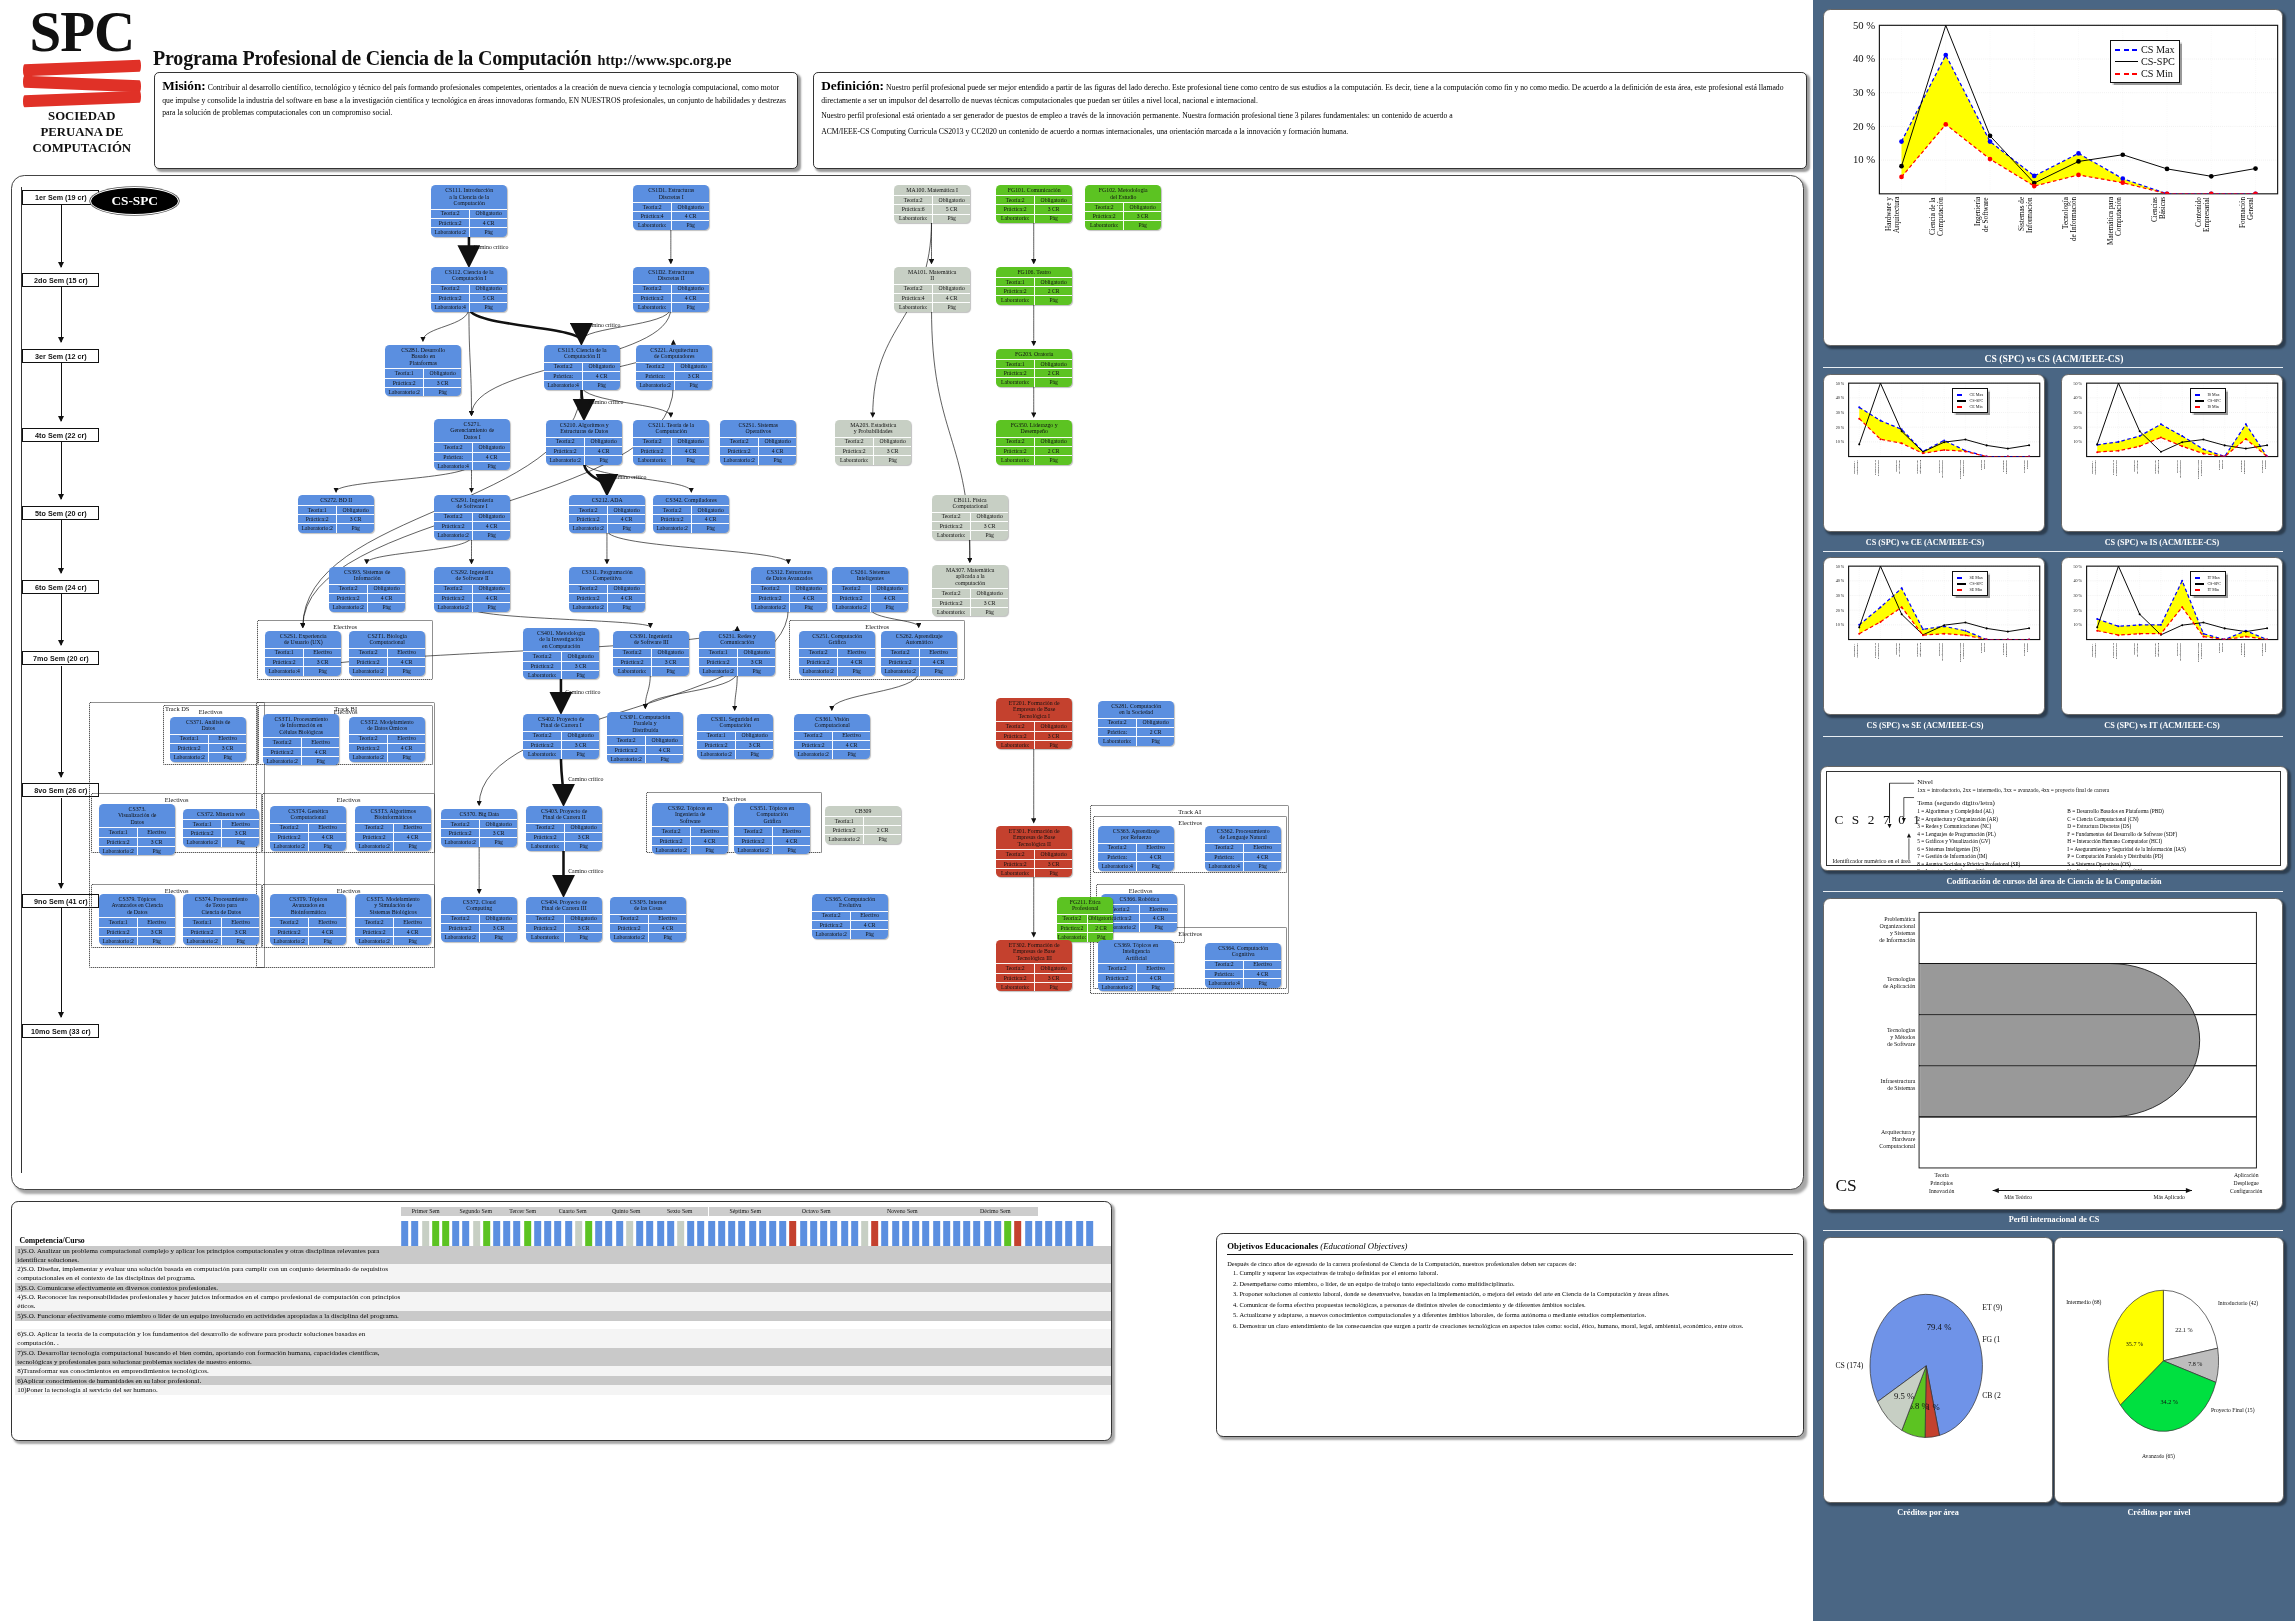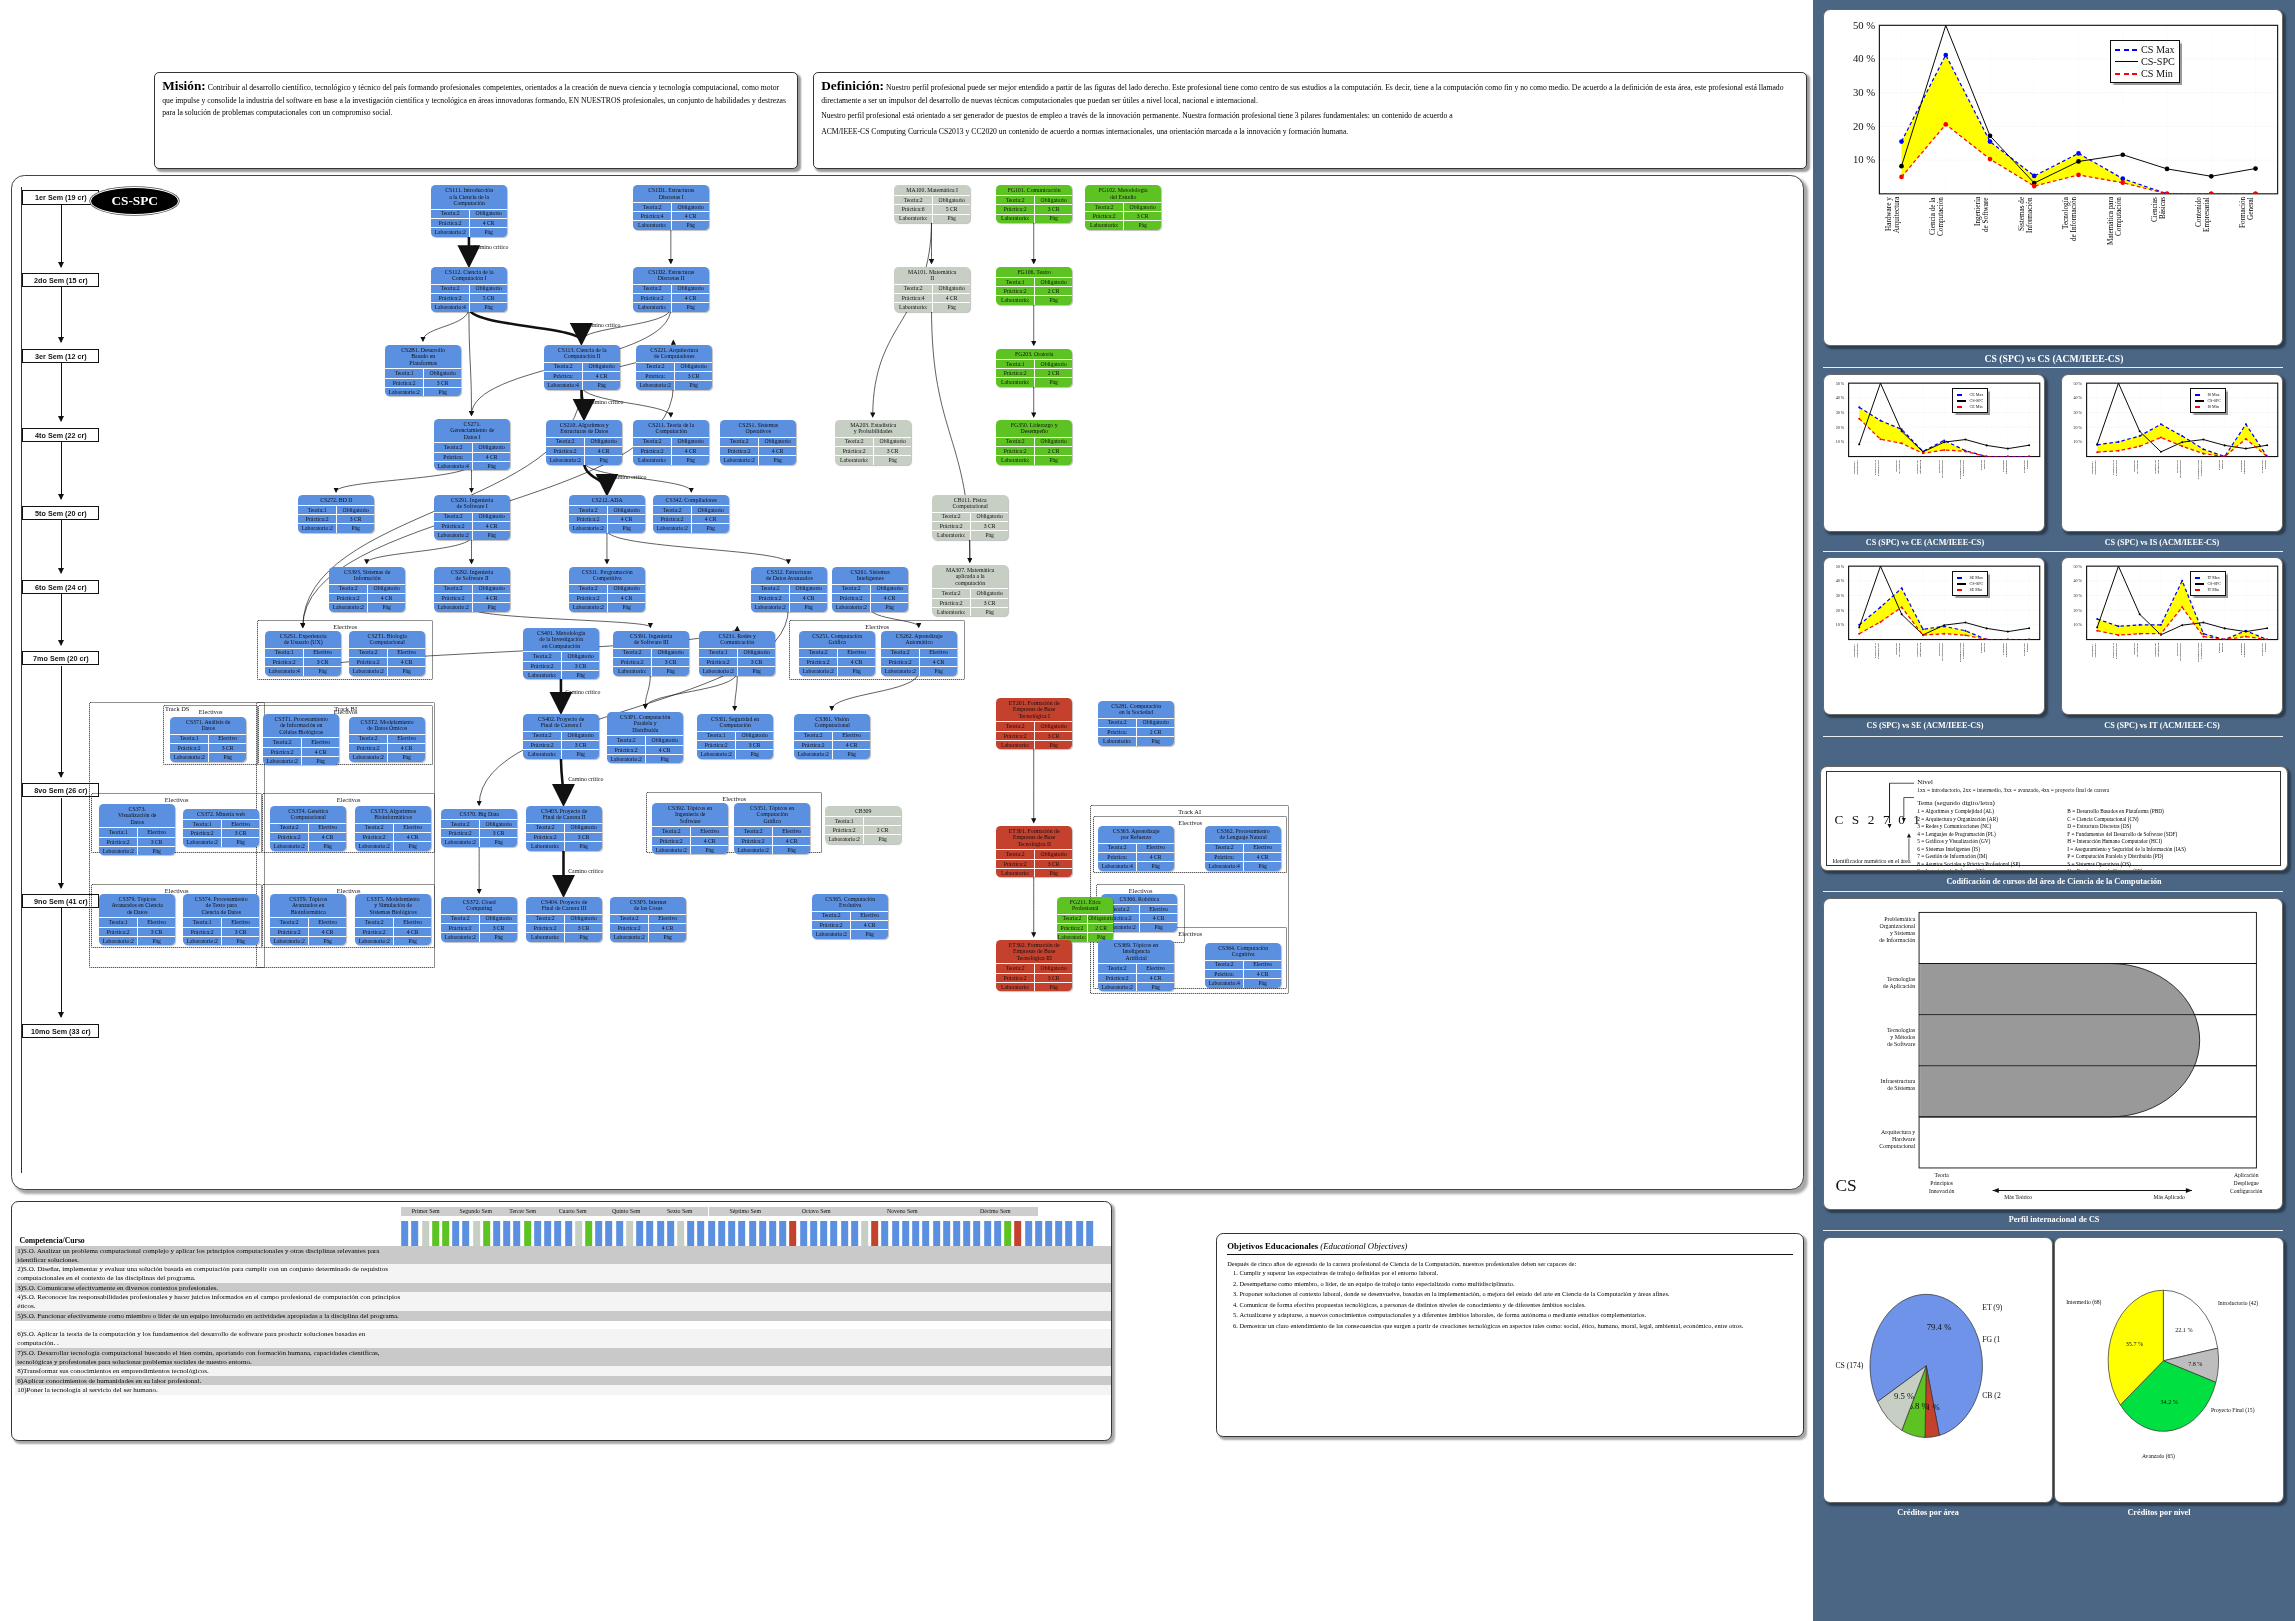--- a/index.html
+++ b/index.html
@@ -184,21 +184,38 @@
   #perfil .axis-lbl { position:absolute; font-size:5.6px; text-align:center; color:#111; }
 
   
   .pie-lbl { position:absolute; font-size:7.7px; color:#111; white-space:nowrap; }
   .pie-lbl.sm { font-size:5.6px; }
 </style>
 </head>
 <body>
 
 <div id="header">
-
+  <div id="spc-logo">
+    <div class="spc-word">SPC</div>
+    <div id="spc-flag">
+        <i></i>
+        <i></i>
+        <i></i>
+      </div>
+    <div class="spc-sub">
+      <div>SOCIEDAD</div>
+      <div>PERUANA DE</div>
+      <div>COMPUTACIÓN</div>
+    </div>
+  </div>
+
+  <div id="title-row">
+    <span class="main-title">Programa Profesional de Ciencia de la Computación</span>
+    <span class="url">http://www.spc.org.pe</span>
+  </div>
 
   <div id="mision" class="panel-box">
     <span class="blk-head">Misión:</span>
     <span class="blk-body">Contribuir al desarrollo científico, tecnológico y técnico del país formando profesionales competentes, orientados a la creación de nueva ciencia y tecnología computacional, como motor que impulse y consolide la industria del software en base a la investigación científica y tecnológica en áreas innovadoras formando, EN NUESTROS profesionales, un conjunto de habilidades y destrezas para la solución de problemas computacionales con un compromiso social.</span>
   </div>
 
   <div id="definicion" class="panel-box">
     <span class="blk-head">Definición:</span>
     <span class="blk-body">Nuestro perfil profesional puede ser mejor entendido a partir de las figuras del lado derecho. Este profesional tiene como centro de sus estudios a la computación. Es decir, tiene a la computación como fin y no como medio. De acuerdo a la definición de esta área, este profesional está llamado directamente a ser un impulsor del desarrollo de nuevas técnicas computacionales que puedan ser útiles a nivel local, nacional e internacional.</span>
     <p class="blk-p">Nuestro perfil profesional está orientado a ser generador de puestos de empleo a través de la innovación permanente. Nuestra formación profesional tiene 3 pilares fundamentales: un contenido de acuerdo a</p>

